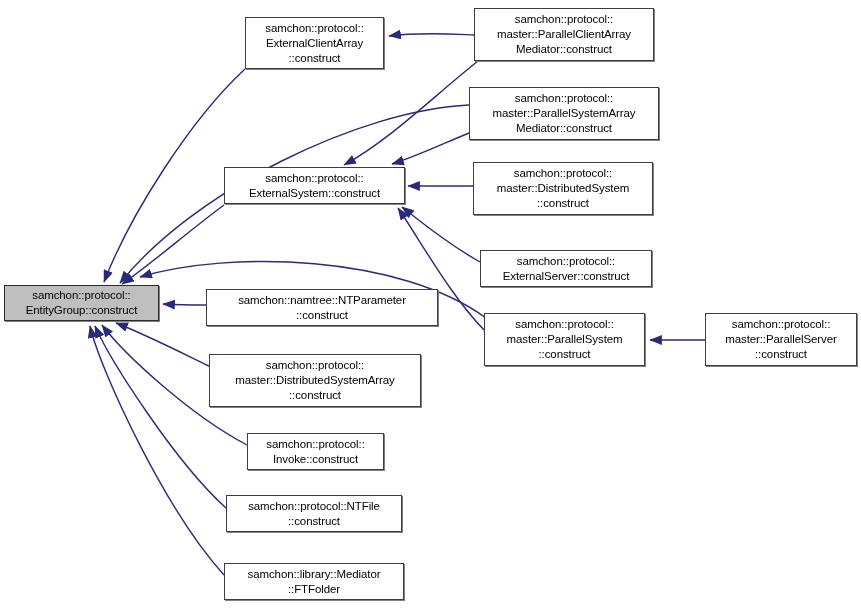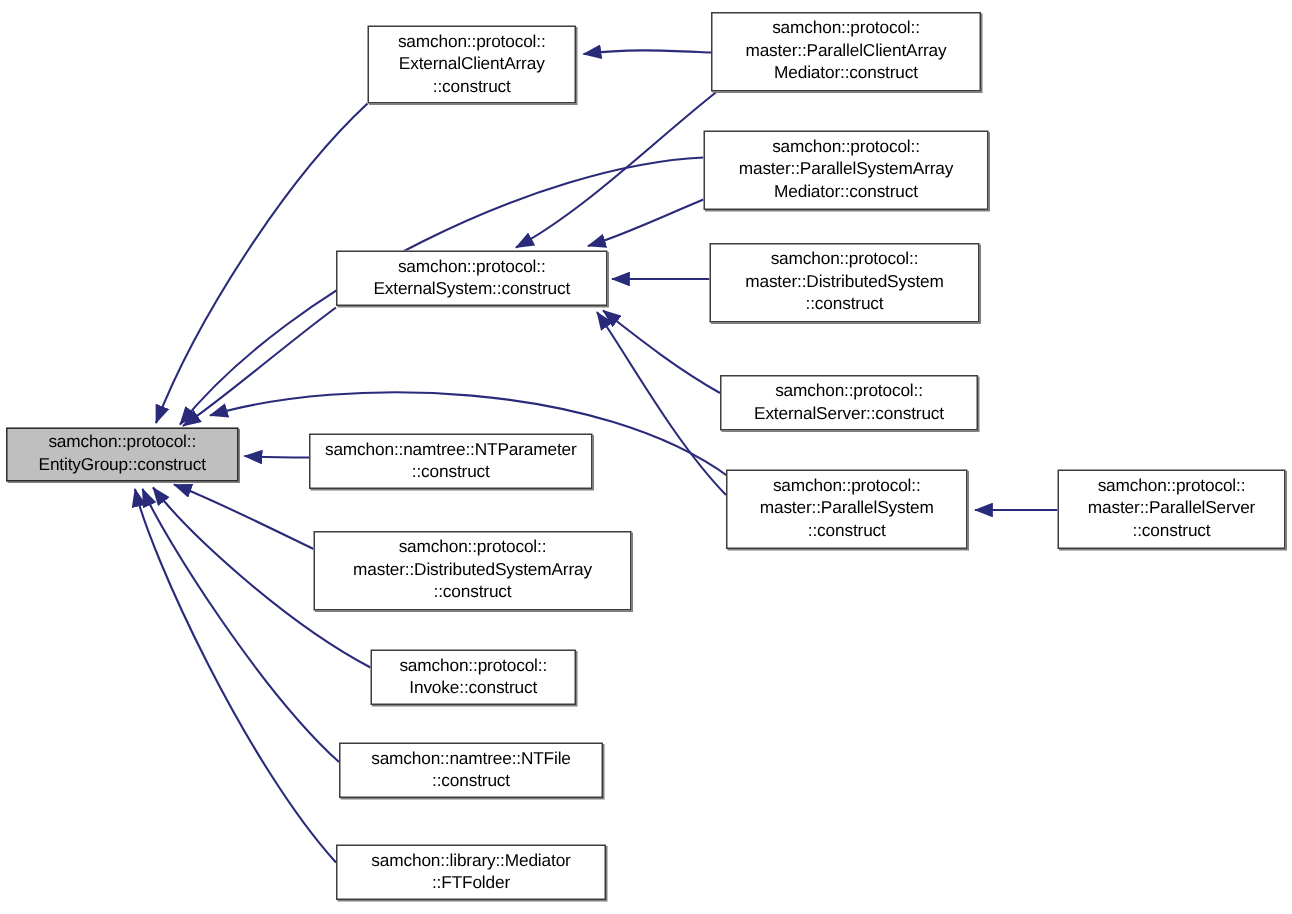--- a/index.html
+++ b/index.html
@@ -120,35 +120,35 @@
       <div class="node-box" style="left: 484px; top: 313px; width: 161px; height: 53px;">
         <span class="node-label">samchon::protocol::
 master::ParallelSystem
 ::construct</span>
       </div>
       <div class="node-box" style="left: 705px; top: 313px; width: 152px; height: 53px;">
         <span class="node-label">samchon::protocol::
 master::ParallelServer
 ::construct</span>
       </div>
-      <div class="node-box" style="left: 206px; top: 289px; width: 189px; height: 37px;">
+      <div class="node-box" style="left: 206px; top: 289px; width: 232px; height: 37px;">
         <span class="node-label">samchon::namtree::NTParameter
 ::construct</span>
       </div>
       <div class="node-box" style="left: 209px; top: 354px; width: 212px; height: 53px;">
         <span class="node-label">samchon::protocol::
 master::DistributedSystemArray
 ::construct</span>
       </div>
       <div class="node-box" style="left: 247px; top: 433px; width: 137px; height: 37px;">
         <span class="node-label">samchon::protocol::
 Invoke::construct</span>
       </div>
       <div class="node-box" style="left: 226px; top: 495px; width: 176px; height: 37px;">
-        <span class="node-label">samchon::namtree::NTFile
+        <span class="node-label">samchon::protocol::NTFile
 ::construct</span>
       </div>
       <div class="node-box" style="left: 224px; top: 563px; width: 180px; height: 37px;">
         <span class="node-label">samchon::library::Mediator
 ::FTFolder</span>
       </div>
     </div>
 
 </div>
 

